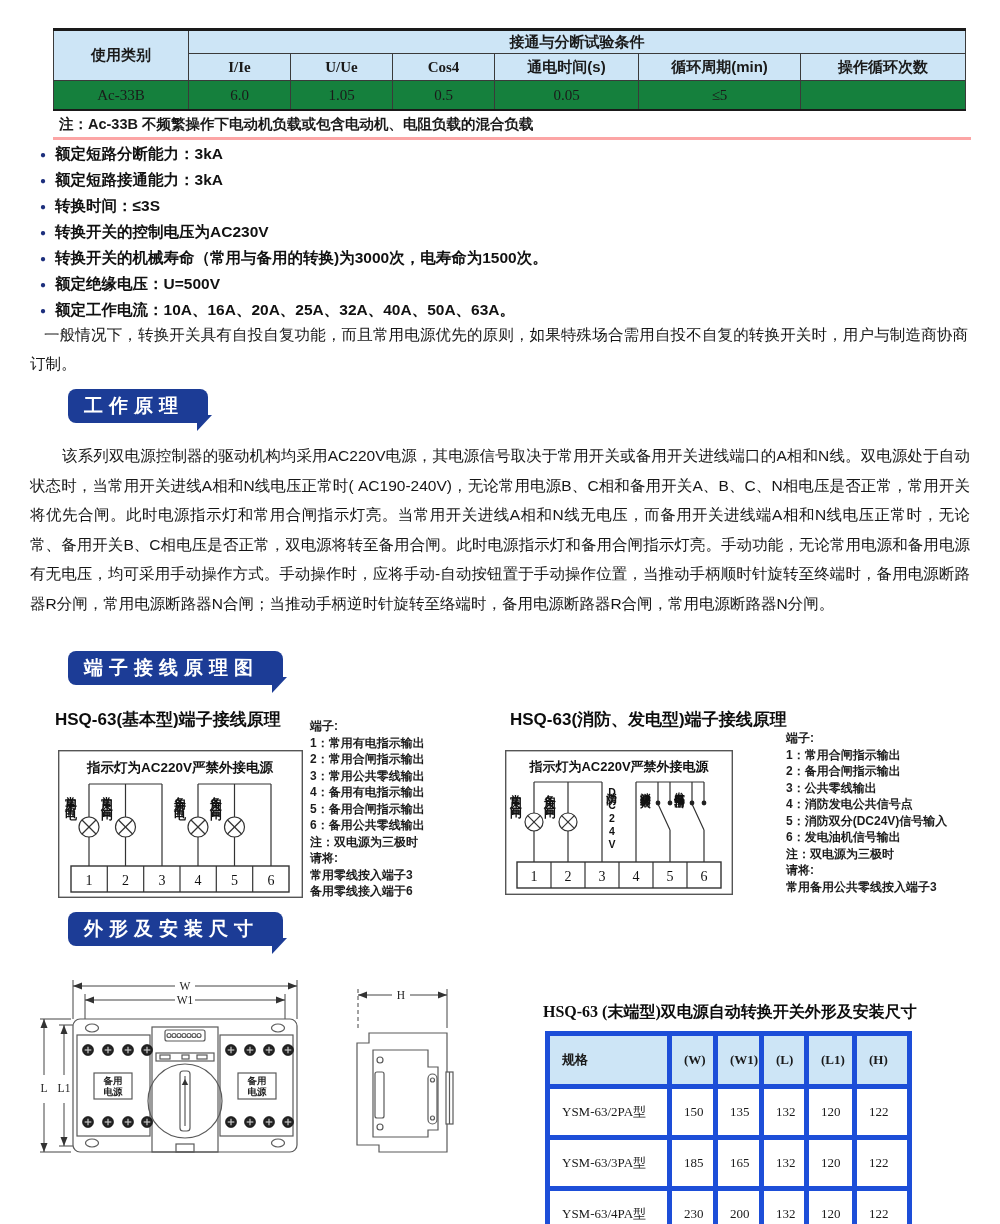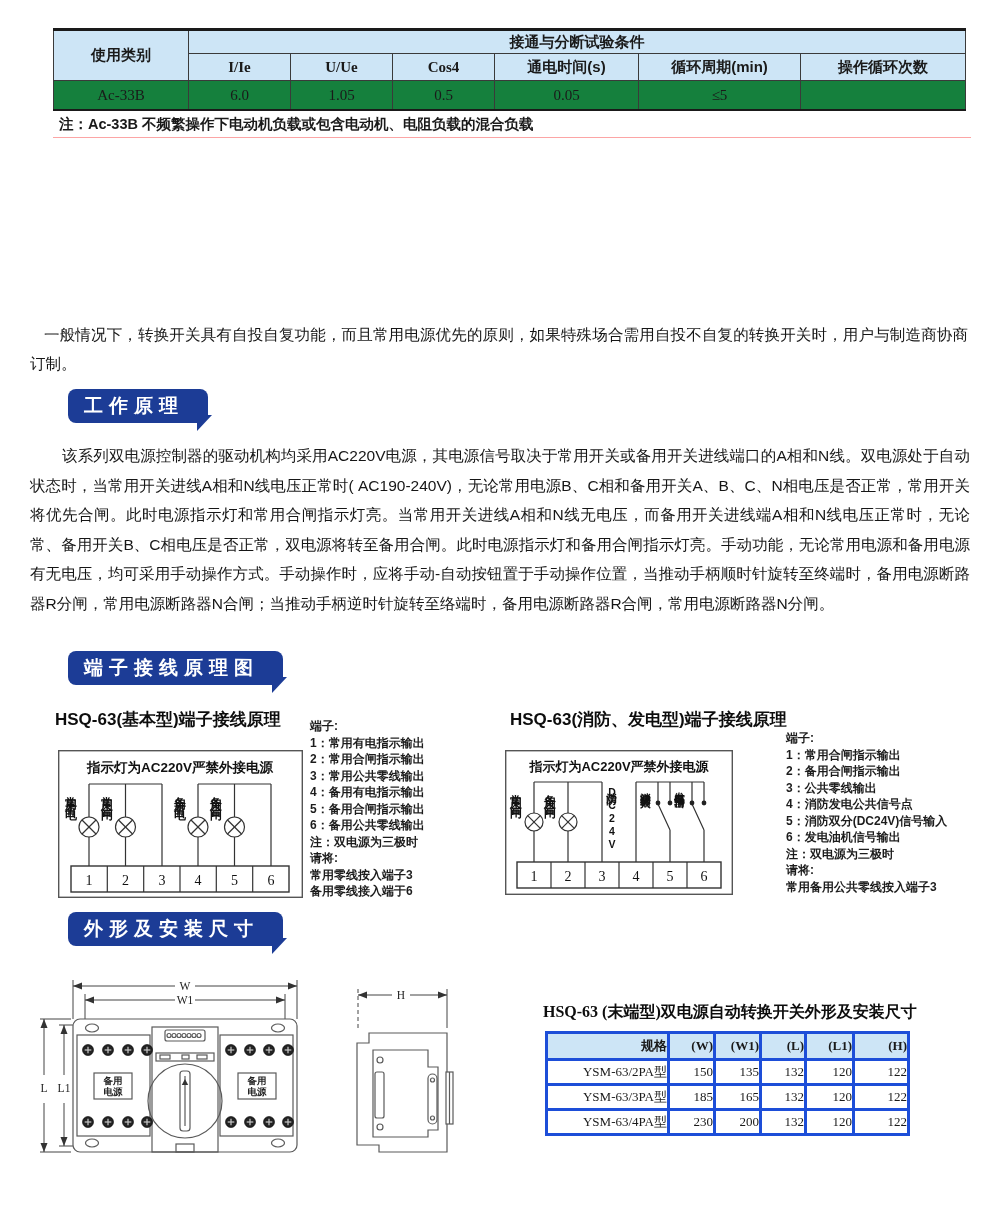--- a/index.html
+++ b/index.html
@@ -11,21 +11,21 @@
   
   table.spec{border-collapse:collapse;table-layout:fixed;width:912px;
              border-top:3px solid #1a1a1a;border-bottom:2px solid #1a1a1a;}
   table.spec th,table.spec td{border:1px solid #3a3a3a;text-align:center;
              font-size:15px;font-weight:600;padding:0;}
   table.spec th{background:#cde5f6;}
   table.spec tr.h1 th{height:22px;}
   table.spec tr.h2 th{height:26px;}
   table.spec tr.data td{height:28px;background:#15803d;font-weight:500;}
   .spec-note{width:912px;height:26px;line-height:26px;font-size:14.5px;font-weight:600;
-             border-bottom:1px solid #fca5a5;padding-left:6px;}
+             border-bottom:3px solid #fca5a5;padding-left:6px;}
 
   
   ul.specs{list-style:none;margin:0;padding:0;}
   ul.specs li{height:26px;line-height:26px;font-size:15.5px;font-weight:600;color:#111;}
   ul.specs li::before{content:"●";font-size:10px;color:#1d2f7d;margin-right:9px;vertical-align:1px;}
 
   p.body{margin:0;font-size:15.5px;line-height:29px;font-weight:500;color:#161616;text-align:justify;}
 
   
   .banner{position:absolute;background:#1c3c96;color:#fff;font-size:19px;font-weight:bold;
@@ -52,21 +52,21 @@
   svg .dimtxt{font-size:11.5px;text-anchor:middle;fill:#222;font-family:"Liberation Serif",serif;}
   svg .arr{fill:#333;stroke:none;}
   svg .paneltxt{font-size:9.5px;font-weight:700;text-anchor:middle;fill:#222;
             font-family:"Liberation Sans",sans-serif;}
 
   
   .dim-title{position:absolute;font-size:16px;font-weight:700;color:#0d0d0d;
              font-family:"Liberation Serif",serif;}
   table.dim{border-collapse:collapse;table-layout:fixed;width:362px;
             border-top:2px solid #111;border-bottom:2px solid #111;}
-  table.dim th,table.dim td{border:3px solid #1d4ed8;text-align:right;font-size:13px;padding:0;
+  table.dim th,table.dim td{border:5px solid #1d4ed8;text-align:left;font-size:13px;padding:12px;
             font-family:"Liberation Serif",serif;}
   table.dim th{background:#cde5f6;height:24px;font-weight:700;}
   table.dim td{height:22px;background:#fff;font-weight:500;}
 </style>
 </head>
 <body>
 
 <div class="page">
 
   <div class="abs" style="left:53px;top:28px;">
@@ -100,20 +100,29 @@
         <td class="serif">0.5</td>
         <td class="serif">0.05</td>
         <td class="serif">≤5</td>
         <td class="serif"></td>
       </tr>
     </tbody>
       </table>
     <div class="spec-note">注：Ac-33B 不频繁操作下电动机负载或包含电动机、电阻负载的混合负载</div>
   </div>
 
+  <ul class="specs abs" style="left:40px;top:141px;">
+    <li>额定短路分断能力：3kA</li>
+    <li>额定短路接通能力：3kA</li>
+    <li>转换时间：≤3S</li>
+    <li>转换开关的控制电压为AC230V</li>
+    <li>转换开关的机械寿命（常用与备用的转换)为3000次，电寿命为1500次。</li>
+    <li>额定绝缘电压：U=500V</li>
+    <li>额定工作电流：10A、16A、20A、25A、32A、40A、50A、63A。</li>
+  </ul>
 
   <p class="body abs" style="left:30px;top:320px;width:938px;text-indent:14px;">一般情况下，转换开关具有自投自复功能，而且常用电源优先的原则，如果特殊场合需用自投不自复的转换开关时，用户与制造商协商订制。</p>
 
   <div class="banner" style="left:40px;top:389px;">
     <span>工作原理</span>
   </div>
   <p class="body abs" style="left:30px;top:441px;width:940px;text-indent:32px;line-height:29.5px;">该系列双电源控制器的驱动机构均采用AC220V电源，其电源信号取决于常用开关或备用开关进线端口的A相和N线。双电源处于自动状态时，当常用开关进线A相和N线电压正常时( AC190-240V)，无论常用电源B、C相和备用开关A、B、C、N相电压是否正常，常用开关将优先合闸。此时电源指示灯和常用合闸指示灯亮。当常用开关进线A相和N线无电压，而备用开关进线端A相和N线电压正常时，无论常、备用开关B、C相电压是否正常，双电源将转至备用合闸。此时电源指示灯和备用合闸指示灯亮。手动功能，无论常用电源和备用电源有无电压，均可采用手动操作方式。手动操作时，应将手动-自动按钮置于手动操作位置，当推动手柄顺时针旋转至终端时，备用电源断路器R分闸，常用电源断路器N合闸；当推动手柄逆时针旋转至络端时，备用电源断路器R合闸，常用电源断路器N分闸。</p>
 
   <div class="banner" style="left:40px;top:651px;">
     <span>端子接线原理图</span>

